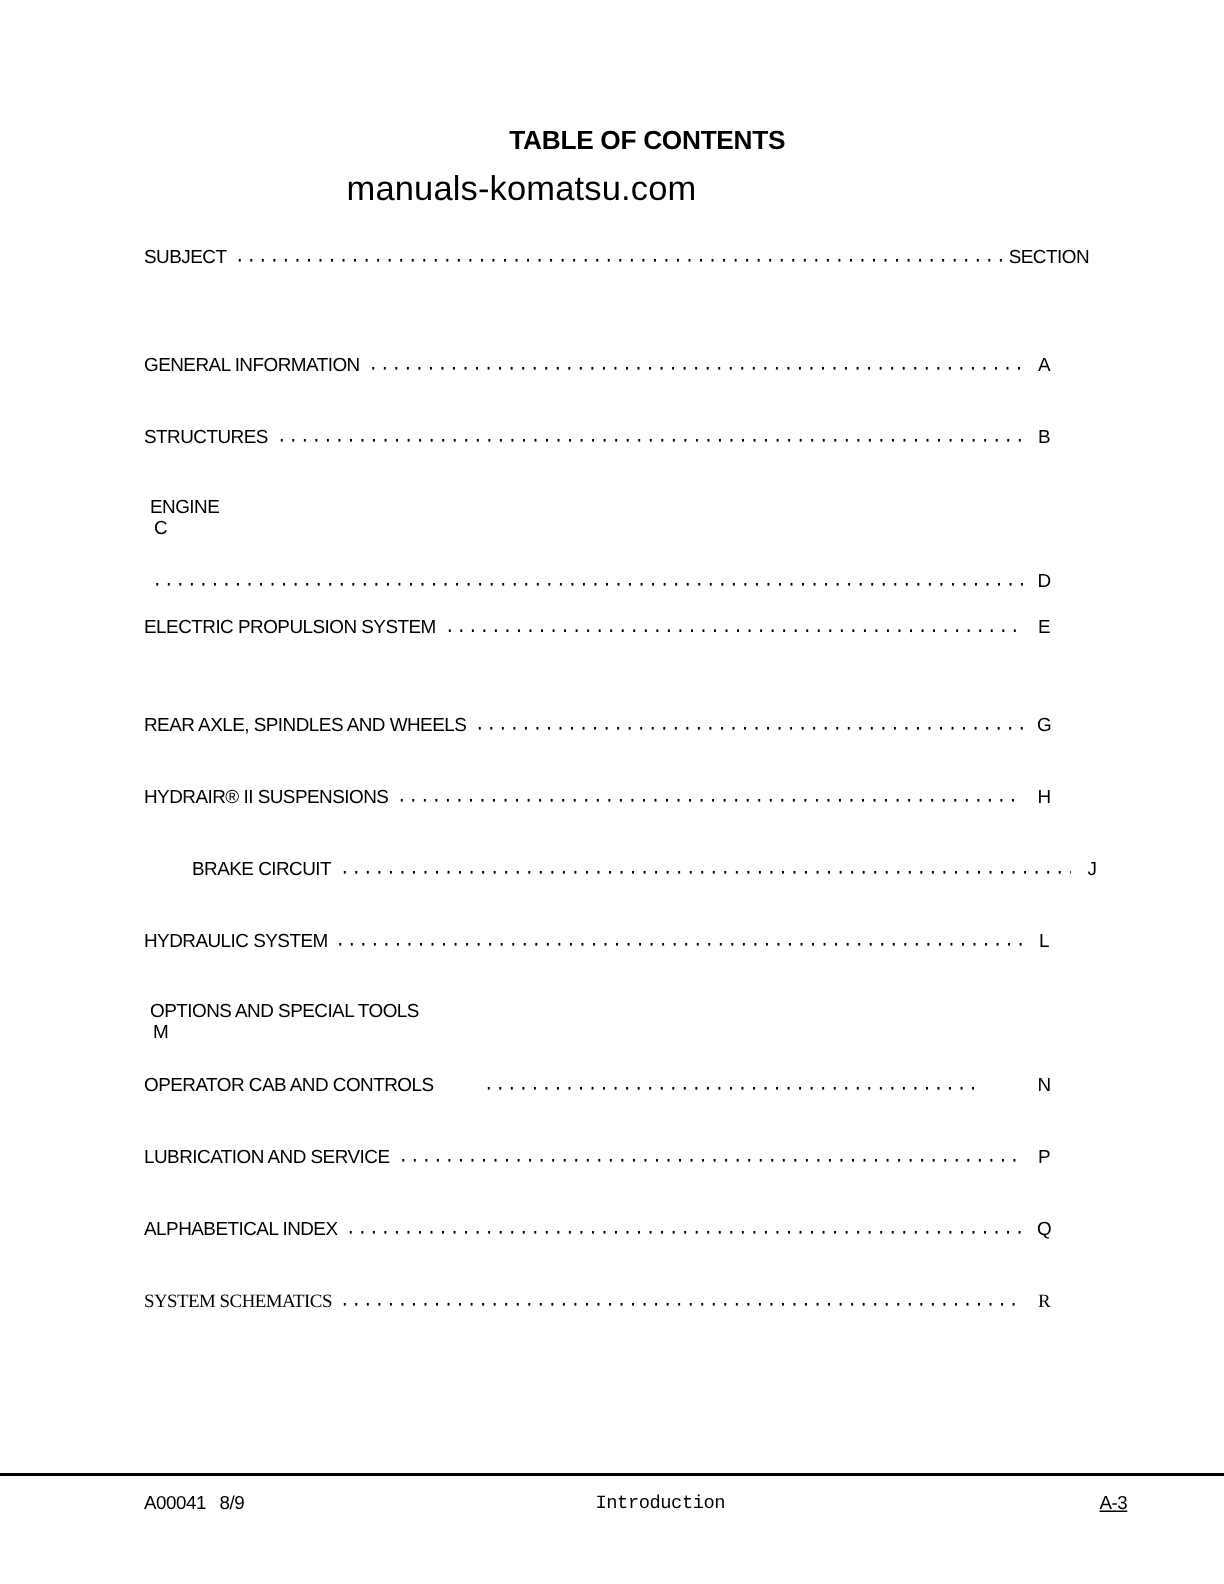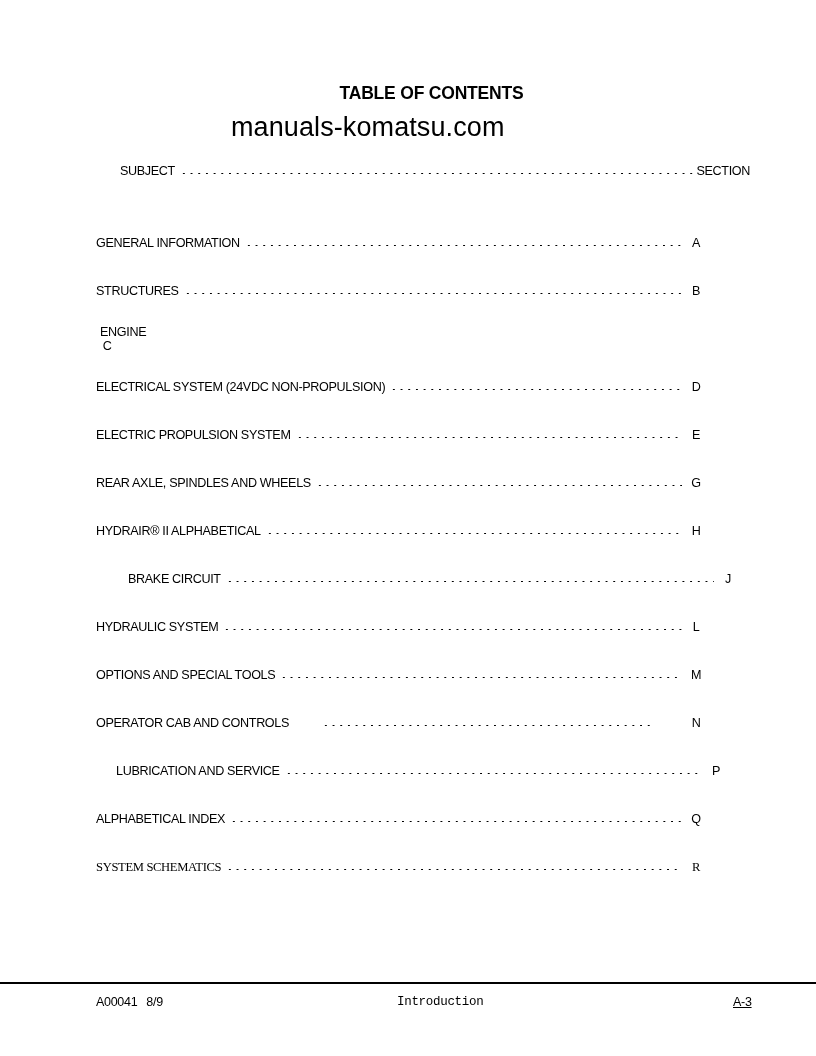--- a/index.html
+++ b/index.html
@@ -22,21 +22,21 @@
       top: 83px;
       text-align: center;
       font-weight: bold;
       font-size: 17.5px;
       letter-spacing: -0.2px;
     }
     .watermark {
       position: absolute;
       left: 231px;
       top: 112px;
-      font-size: 27px;
+      font-size: 23px;
       letter-spacing: 0.1px;
     }
     .toc-row {
       position: absolute;
       left: 96px;
       height: 16px;
       display: flex;
       align-items: baseline;
       font-size: 12.6px;
       letter-spacing: -0.35px;
@@ -57,28 +57,26 @@
       background-repeat: repeat-x;
       background-position: 2px 8px;
     }
     .toc-row .section {
       flex: 0 0 auto;
       text-align: right;
     }
     .toc-header {
       width: 630px;
       top: 163px;
-      margin-left: 24px;
     }
     .toc-header .leader {
       margin-right: 1px;
     }
     .toc-entry {
       width: 607px;
-      justify-content: center;
     }
     .toc-entry .section {
       width: 14px;
       text-align: center;
       margin-left: 4px;
     }
     .footer-rule {
       position: absolute;
       left: 0;
       top: 982px;
@@ -120,60 +118,59 @@
       <span class="subject">STRUCTURES</span>
       <span class="leader"></span>
       <span class="section">B</span>
     </div>
     <div class="toc-row toc-entry" style="top: 331px; flex-direction: column;">
       <span class="subject">ENGINE</span>
       <span class="leader"></span>
       <span class="section">C</span>
     </div>
     <div class="toc-row toc-entry" style="top: 379px;">
-      <span class="subject">ELECTRICAL SYSTEM (24VDC NON-PROPULSION)</span>
       <span class="leader"></span>
       <span class="section">D</span>
     </div>
-    <div class="toc-row toc-entry" style="top: 427px;">
+    <div class="toc-row toc-entry" style="top: 410px;">
       <span class="subject">ELECTRIC PROPULSION SYSTEM</span>
       <span class="leader"></span>
       <span class="section">E</span>
     </div>
     <div class="toc-row toc-entry" style="top: 475px;">
       <span class="subject">REAR AXLE, SPINDLES AND WHEELS</span>
       <span class="leader"></span>
       <span class="section">G</span>
     </div>
     <div class="toc-row toc-entry" style="top: 523px;">
-      <span class="subject">HYDRAIR® II ALPHABETICAL</span>
+      <span class="subject">HYDRAIR® II SUSPENSIONS</span>
       <span class="leader"></span>
       <span class="section">H</span>
     </div>
     <div class="toc-row toc-entry" style="top: 571px; margin-left: 32px;">
       <span class="subject">BRAKE CIRCUIT</span>
       <span class="leader"></span>
       <span class="section">J</span>
     </div>
     <div class="toc-row toc-entry" style="top: 619px;">
       <span class="subject">HYDRAULIC SYSTEM</span>
       <span class="leader"></span>
       <span class="section">L</span>
     </div>
-    <div class="toc-row toc-entry" style="top: 667px;">
+    <div class="toc-row toc-entry" style="top: 667px; flex-direction: column;">
       <span class="subject">OPTIONS AND SPECIAL TOOLS</span>
       <span class="leader"></span>
       <span class="section">M</span>
     </div>
     <div class="toc-row toc-entry" style="top: 715px; gap: 28px;">
       <span class="subject">OPERATOR CAB AND CONTROLS</span>
       <span class="leader"></span>
       <span class="section">N</span>
     </div>
-    <div class="toc-row toc-entry" style="top: 763px; margin-left: 20px;">
+    <div class="toc-row toc-entry" style="top: 763px;">
       <span class="subject">LUBRICATION AND SERVICE</span>
       <span class="leader"></span>
       <span class="section">P</span>
     </div>
     <div class="toc-row toc-entry" style="top: 811px;">
       <span class="subject">ALPHABETICAL INDEX</span>
       <span class="leader"></span>
       <span class="section">Q</span>
     </div>
     <div class="toc-row toc-entry" style="top: 859px; font-family: Liberation Serif, serif;">

